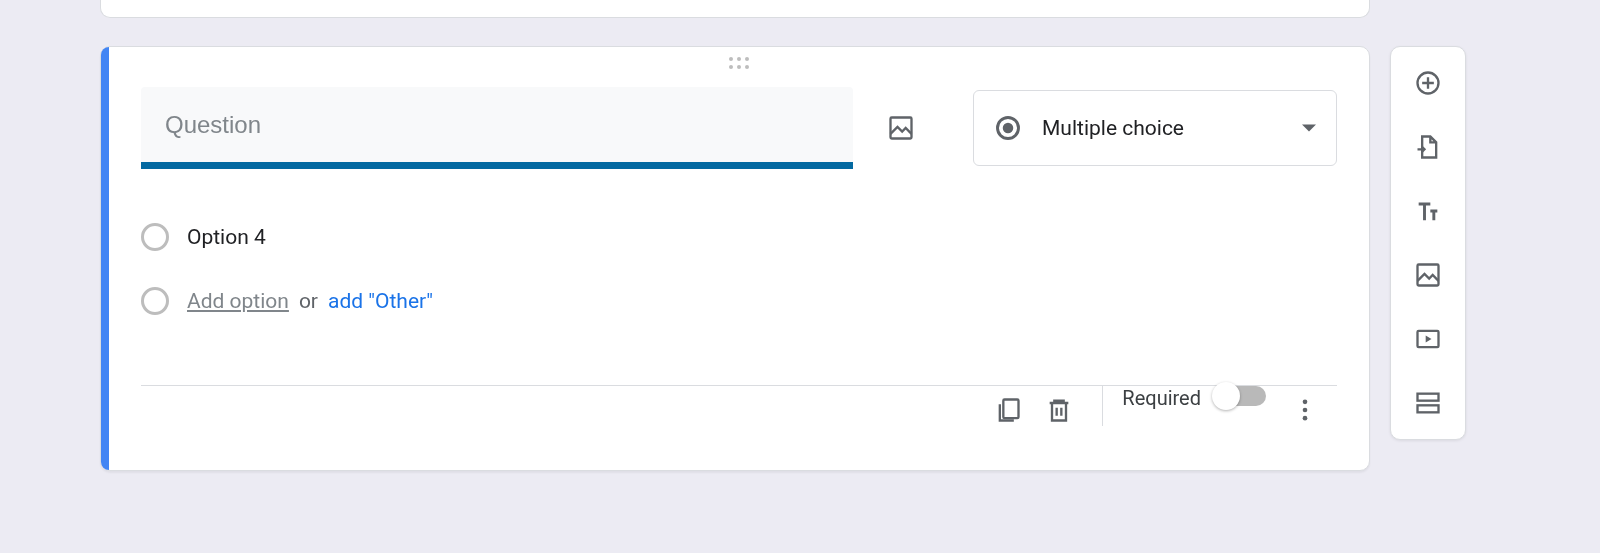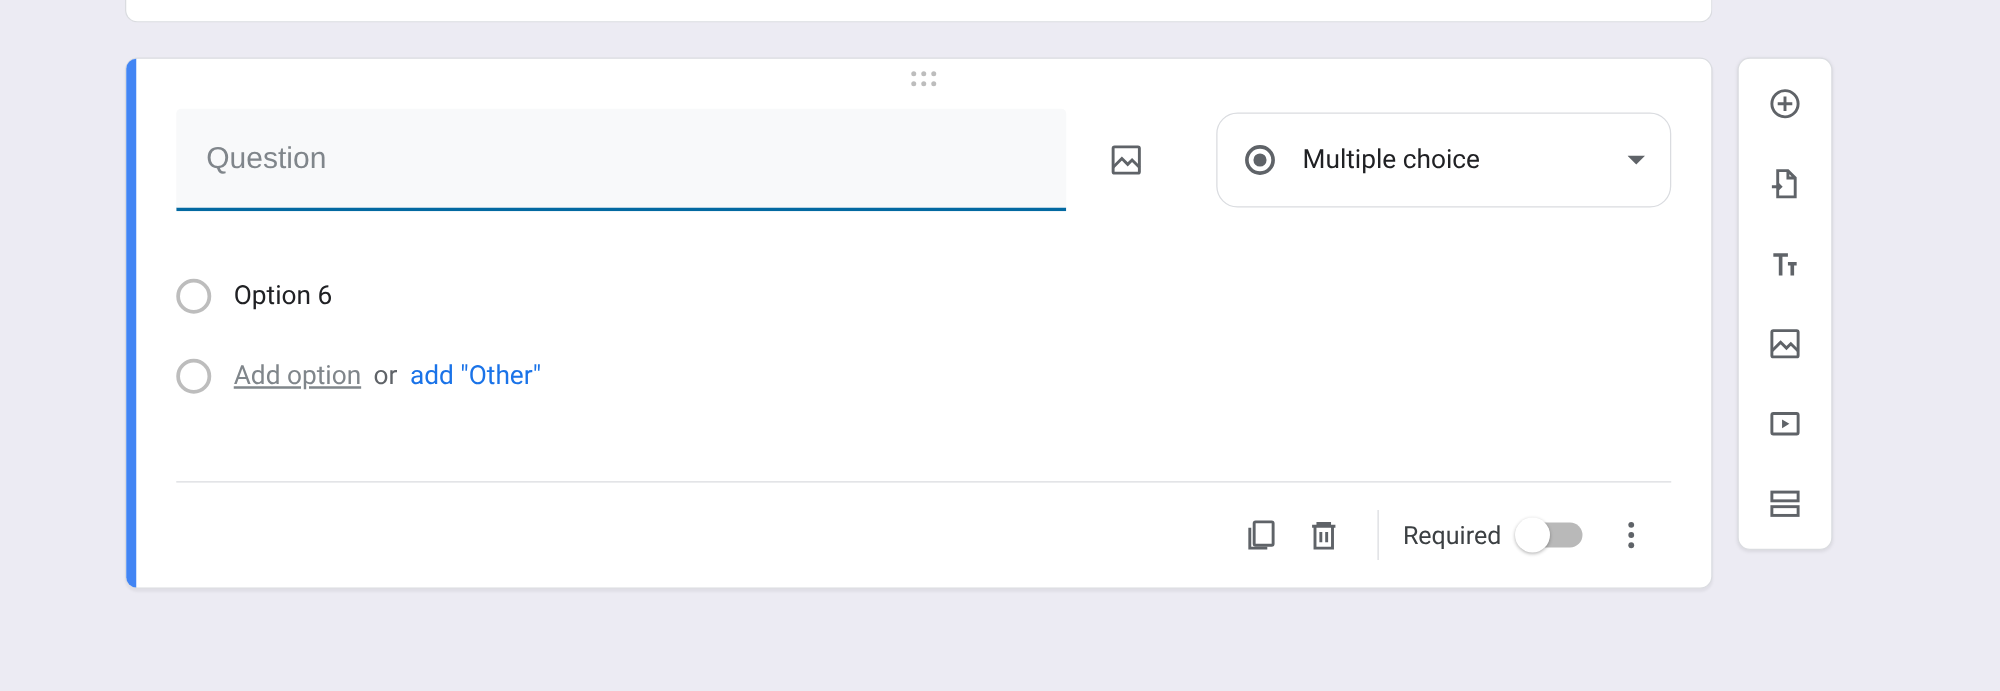--- a/index.html
+++ b/index.html
@@ -71,21 +71,21 @@
       align-items: center;
       gap: 24px;
       padding: 10px 0 0 0;
     }
     .question-input {
       flex: 1;
       max-width: 712px;
       height: 82px;
       background: #f8f9fa;
       border: none;
-      border-bottom: 3px solid #0369a1;
+      border-bottom: 7px solid #0369a1;
       border-radius: 4px 4px 0 0;
       padding: 0 24px;
       font-size: 24px;
       color: #202124;
       outline: none;
     }
     .question-input::placeholder {
       color: #80868b;
     }
     .image-btn {
@@ -101,21 +101,21 @@
       width: 28px;
       height: 28px;
       fill: none;
       stroke: #5f6368;
     }
     .type-select {
       margin-left: auto;
       width: 364px;
       height: 76px;
       border: 1px solid #dadce0;
-      border-radius: 17px;
+      border-radius: 6px;
       display: flex;
       align-items: center;
       padding: 0 20px;
       cursor: pointer;
       gap: 20px;
     }
     .type-icon {
       width: 28px;
       height: 28px;
     }
@@ -163,21 +163,20 @@
       color: #1a73e8;
       cursor: pointer;
     }
     .divider {
       height: 1px;
       background: #dadce0;
       margin-top: 52px;
     }
     .card-footer {
       display: flex;
-      align-items: center;
       justify-content: flex-end;
       height: 84px;
       padding: 0 8px;
       gap: 3px;
     }
     .footer-btn {
       width: 48px;
       height: 48px;
       display: flex;
       align-items: center;
@@ -279,21 +278,21 @@
         </svg>
         <span class="type-label">Multiple choice</span>
         <svg class="dropdown-arrow" width="14" height="8" viewBox="0 0 10 5">
           <path d="M0 0 L5 5 L10 0 Z" fill="#5f6368"></path>
         </svg>
       </div>
     </div>
     <div class="options-area">
       <div class="option-row">
         <div class="radio-circle"></div>
-        <span class="option-text">Option 6</span>
+        <span class="option-text">Option 4</span>
       </div>
       <div class="option-row">
         <div class="radio-circle"></div>
         <span>
           <span class="add-option-text">Add option</span>
           <span class="or-text">or</span>
           <span class="add-other-link">add "Other"</span>
         </span>
       </div>
     </div>

